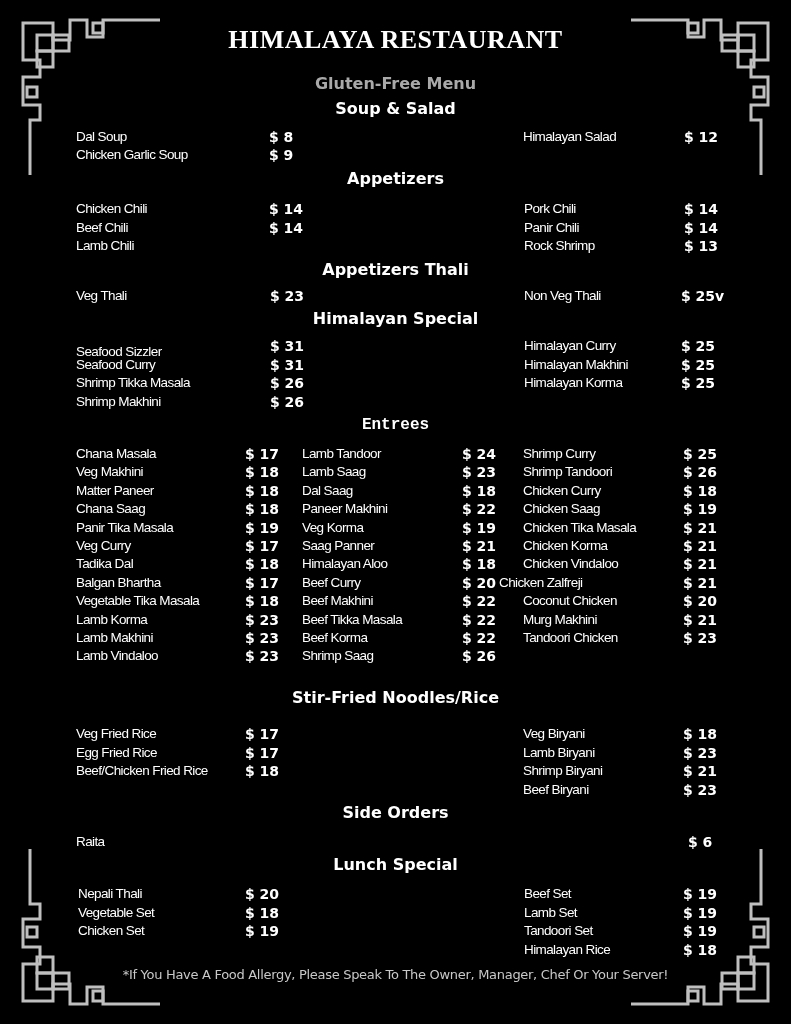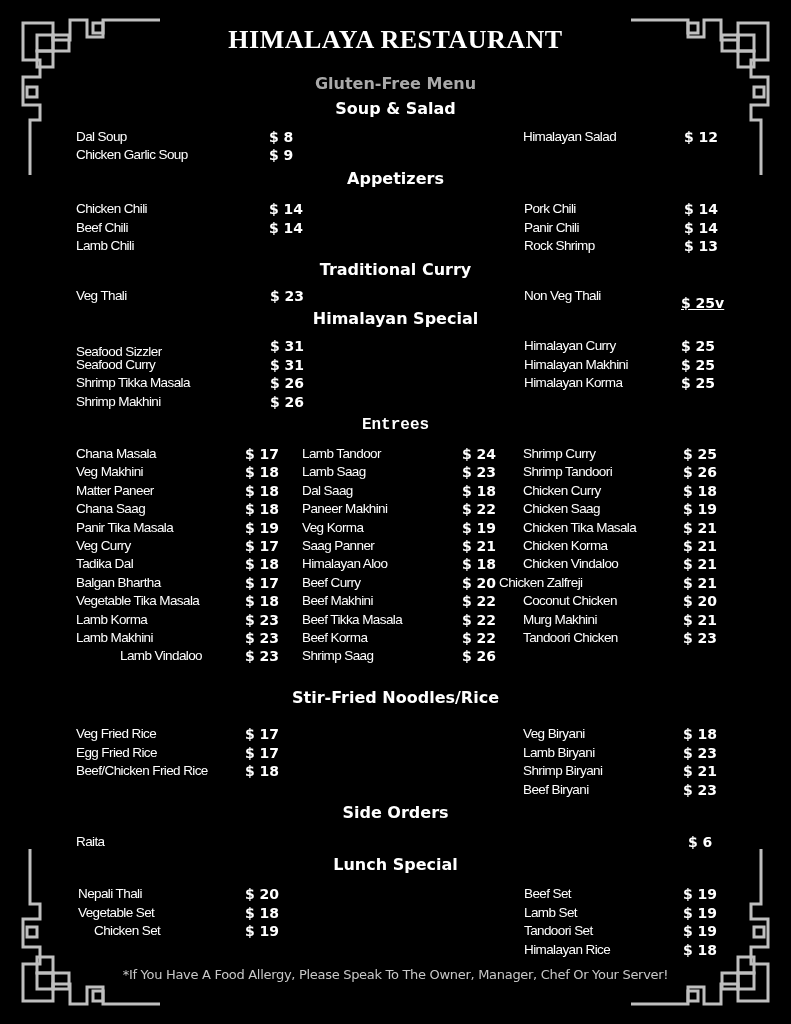--- a/index.html
+++ b/index.html
@@ -102,26 +102,26 @@
   <div class="price" style="left:269px; top:220px;">$ 14</div>
   <div class="item" style="left:76px; top:238px;">Lamb Chili</div>
   <div class="item" style="left:524px; top:201px;">Pork Chili</div>
   <div class="price" style="left:684px; top:201px;">$ 14</div>
   <div class="item" style="left:524px; top:220px;">Panir Chili</div>
   <div class="price" style="left:684px; top:220px;">$ 14</div>
   <div class="item" style="left:524px; top:238px;">Rock Shrimp</div>
   <div class="price" style="left:684px; top:238px;">$ 13</div>
 </div>
 
-<div class="heading" style="top:260px;">Traditional Curry</div>
+<div class="heading" style="top:260px;">Appetizers Thali</div>
 <div>
   <div class="item" style="left:76px; top:288px;">Veg Thali</div>
   <div class="price" style="left:270px; top:288px;">$ 23</div>
   <div class="item" style="left:524px; top:288px;">Non Veg Thali</div>
-  <div class="price" style="left:681px; top:295px;text-decoration:underline;">$ 25v</div>
+  <div class="price" style="left:681px; top:288px;">$ 25v</div>
 </div>
 
 <div class="heading" style="top:309px;">Himalayan Special</div>
 <div>
   <div class="item" style="left:76px; top:338px;margin-top:6px;">Seafood Sizzler</div>
   <div class="price" style="left:270px; top:338px;">$ 31</div>
   <div class="item" style="left:76px; top:357px;">Seafood Curry</div>
   <div class="price" style="left:270px; top:357px;">$ 31</div>
   <div class="item" style="left:76px; top:375px;">Shrimp Tikka Masala</div>
   <div class="price" style="left:270px; top:375px;">$ 26</div>
@@ -152,21 +152,21 @@
     <div class="item" style="left: 76px; top: 556px;">Tadika Dal</div>
     <div class="price" style="left: 245px; top: 556px;">$ 18</div>
     <div class="item" style="left: 76px; top: 575px;">Balgan Bhartha</div>
     <div class="price" style="left: 245px; top: 575px;">$ 17</div>
     <div class="item" style="left: 76px; top: 593px;">Vegetable Tika Masala</div>
     <div class="price" style="left: 245px; top: 593px;">$ 18</div>
     <div class="item" style="left: 76px; top: 612px;">Lamb Korma</div>
     <div class="price" style="left: 245px; top: 612px;">$ 23</div>
     <div class="item" style="left: 76px; top: 630px;">Lamb Makhini</div>
     <div class="price" style="left: 245px; top: 630px;">$ 23</div>
-    <div class="item" style="left: 76px; top: 648px; margin-left: 44px;">Lamb Vindaloo</div>
+    <div class="item" style="left: 76px; top: 648px;">Lamb Vindaloo</div>
     <div class="price" style="left: 245px; top: 648px;">$ 23</div>
     <div class="item" style="left: 302px; top: 446px;">Lamb Tandoor</div>
     <div class="price" style="left: 462px; top: 446px;">$ 24</div>
     <div class="item" style="left: 302px; top: 464px;">Lamb Saag</div>
     <div class="price" style="left: 462px; top: 464px;">$ 23</div>
     <div class="item" style="left: 302px; top: 483px;">Dal Saag</div>
     <div class="price" style="left: 462px; top: 483px;">$ 18</div>
     <div class="item" style="left: 302px; top: 501px;">Paneer Makhini</div>
     <div class="price" style="left: 462px; top: 501px;">$ 22</div>
     <div class="item" style="left: 302px; top: 520px;">Veg Korma</div>
@@ -232,21 +232,21 @@
   <div class="item" style="left:76px; top:834px;text-align:center;">Raita</div>
   <div class="price" style="left:688px; top:834px;">$ 6</div>
 </div>
 
 <div class="heading" style="top:855px;">Lunch Special</div>
 <div>
   <div class="item" style="left:78px; top:886px;">Nepali Thali</div>
   <div class="price" style="left:245px; top:886px;">$ 20</div>
   <div class="item" style="left:78px; top:905px;">Vegetable Set</div>
   <div class="price" style="left:245px; top:905px;">$ 18</div>
-  <div class="item" style="left:94px; top:923px;text-align:center;">Chicken Set</div>
+  <div class="item" style="left:78px; top:923px;text-align:center;">Chicken Set</div>
   <div class="price" style="left:245px; top:923px;">$ 19</div>
   <div class="item" style="left:524px; top:886px;">Beef Set</div>
   <div class="price" style="left:683px; top:886px;">$ 19</div>
   <div class="item" style="left:524px; top:905px;">Lamb Set</div>
   <div class="price" style="left:683px; top:905px;">$ 19</div>
   <div class="item" style="left:524px; top:923px;">Tandoori Set</div>
   <div class="price" style="left:683px; top:923px;">$ 19</div>
   <div class="item" style="left:524px; top:942px;">Himalayan Rice</div>
   <div class="price" style="left:683px; top:942px;">$ 18</div>
 </div>

